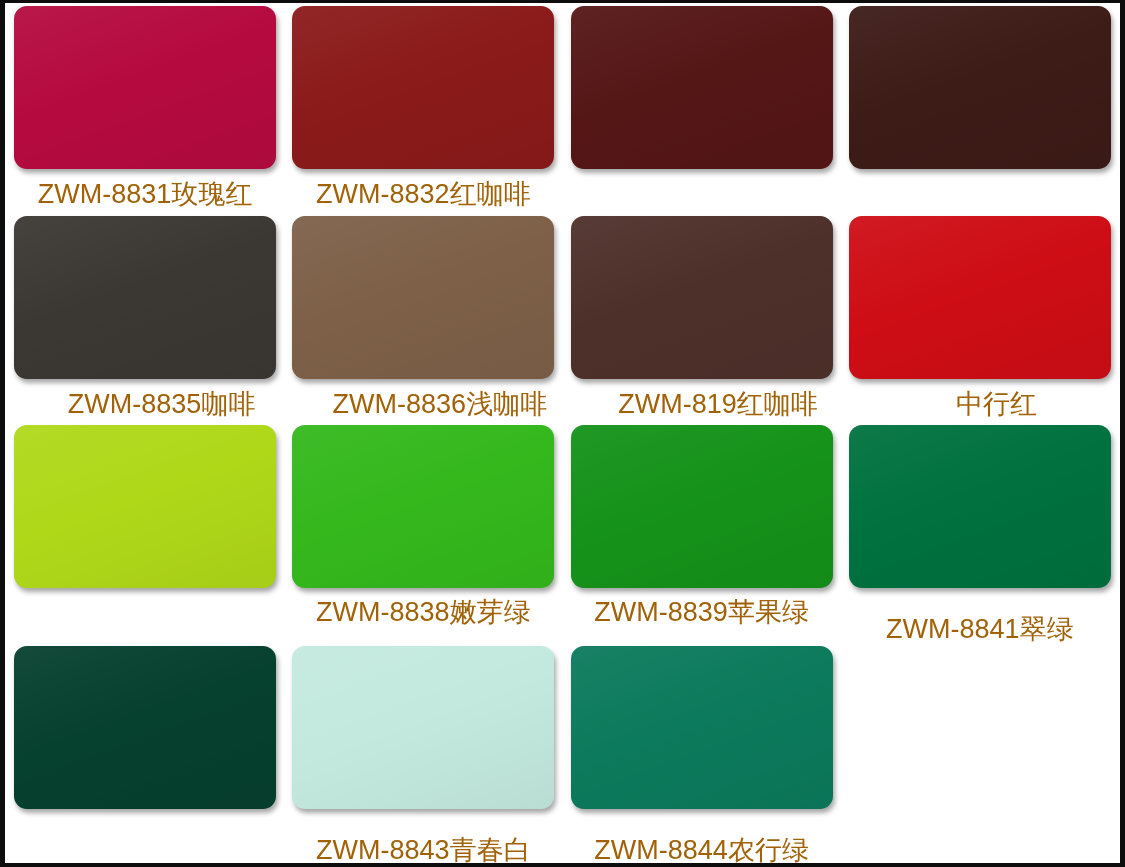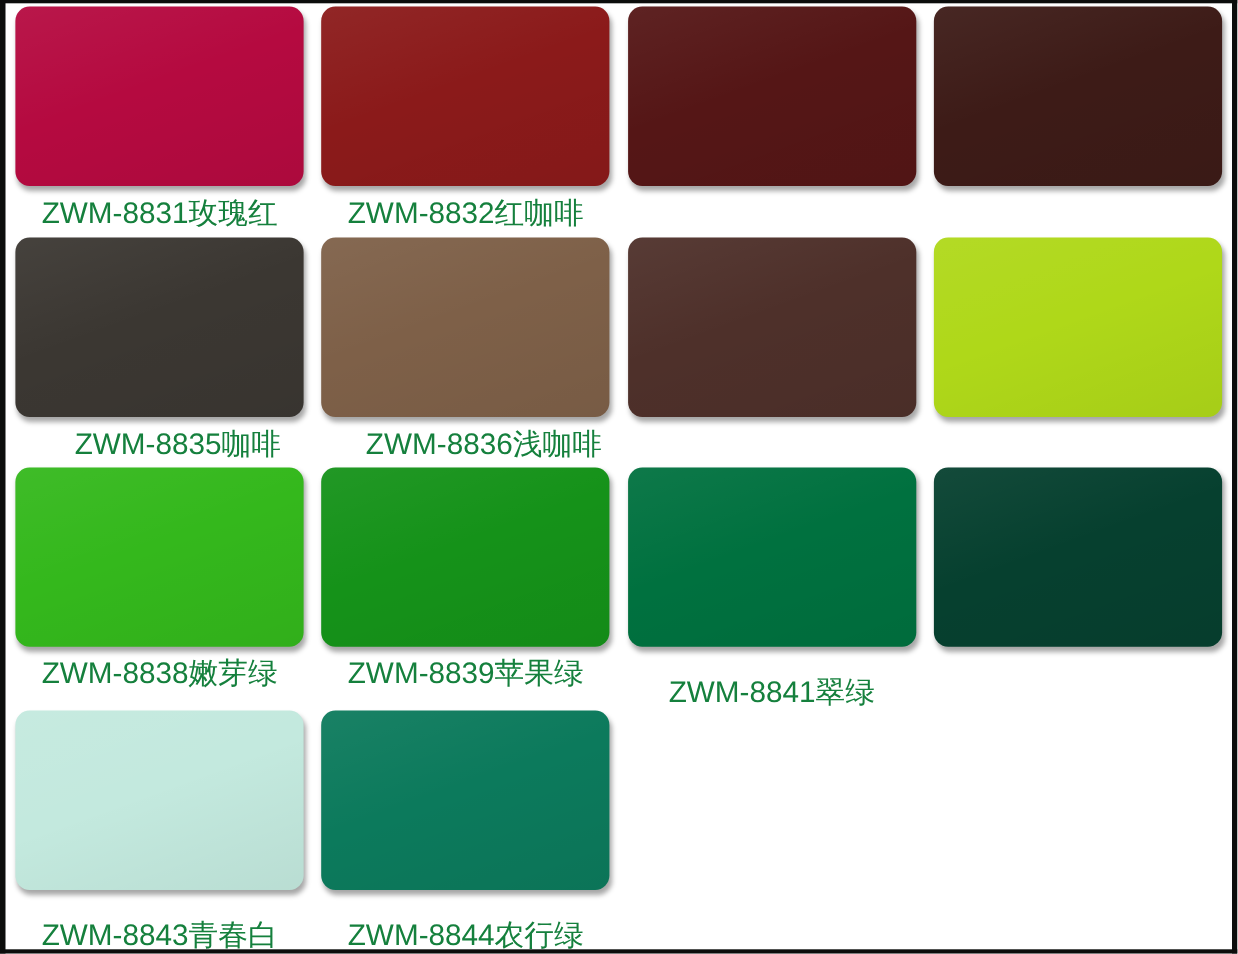--- a/index.html
+++ b/index.html
@@ -69,21 +69,21 @@
     position: absolute;
     inset: 0;
     border-radius: 13px;
     background: linear-gradient(160deg, rgba(255,255,255,0.055) 0%, rgba(255,255,255,0.0) 45%, rgba(0,0,0,0.05) 100%);
     pointer-events: none;
   }
   .caption {
     margin-top: 9px;
     font-size: 27px;
     line-height: 30px;
-    color: #15803d;
+    color: #a16207;
     letter-spacing: 0px;
     white-space: nowrap;
     text-align: center;
   }
   
   .row-1 .caption { margin-top: 10px; }
   .row-2 .caption { margin-top: 10px; margin-left: 33px; }
   .row-3 .caption { margin-top: 9px;  }
   .row-4 .caption { margin-top: 26px;  }
 </style>
@@ -115,20 +115,25 @@
       <div class="cell row-2">
         <div class="chip" style="background: rgb(59, 55, 50);"></div>
         <div class="caption">ZWM-8835咖啡</div>
       </div>
       <div class="cell row-2">
         <div class="chip" style="background: rgb(126, 96, 72);"></div>
         <div class="caption">ZWM-8836浅咖啡</div>
       </div>
       <div class="cell row-2">
         <div class="chip" style="background: rgb(78, 48, 42);"></div>
+        <div class="caption">ZWM-819红咖啡</div>
+      </div>
+      <div class="cell row-2">
+        <div class="chip" style="background: rgb(206, 13, 21);"></div>
+        <div class="caption">中行红</div>
       </div>
       <div class="cell row-3">
         <div class="chip" style="background: rgb(175, 216, 25);"></div>
       </div>
       <div class="cell row-3">
         <div class="chip" style="background: rgb(52, 184, 28);"></div>
         <div class="caption">ZWM-8838嫩芽绿</div>
       </div>
       <div class="cell row-3">
         <div class="chip" style="background: rgb(21, 146, 25);"></div>

